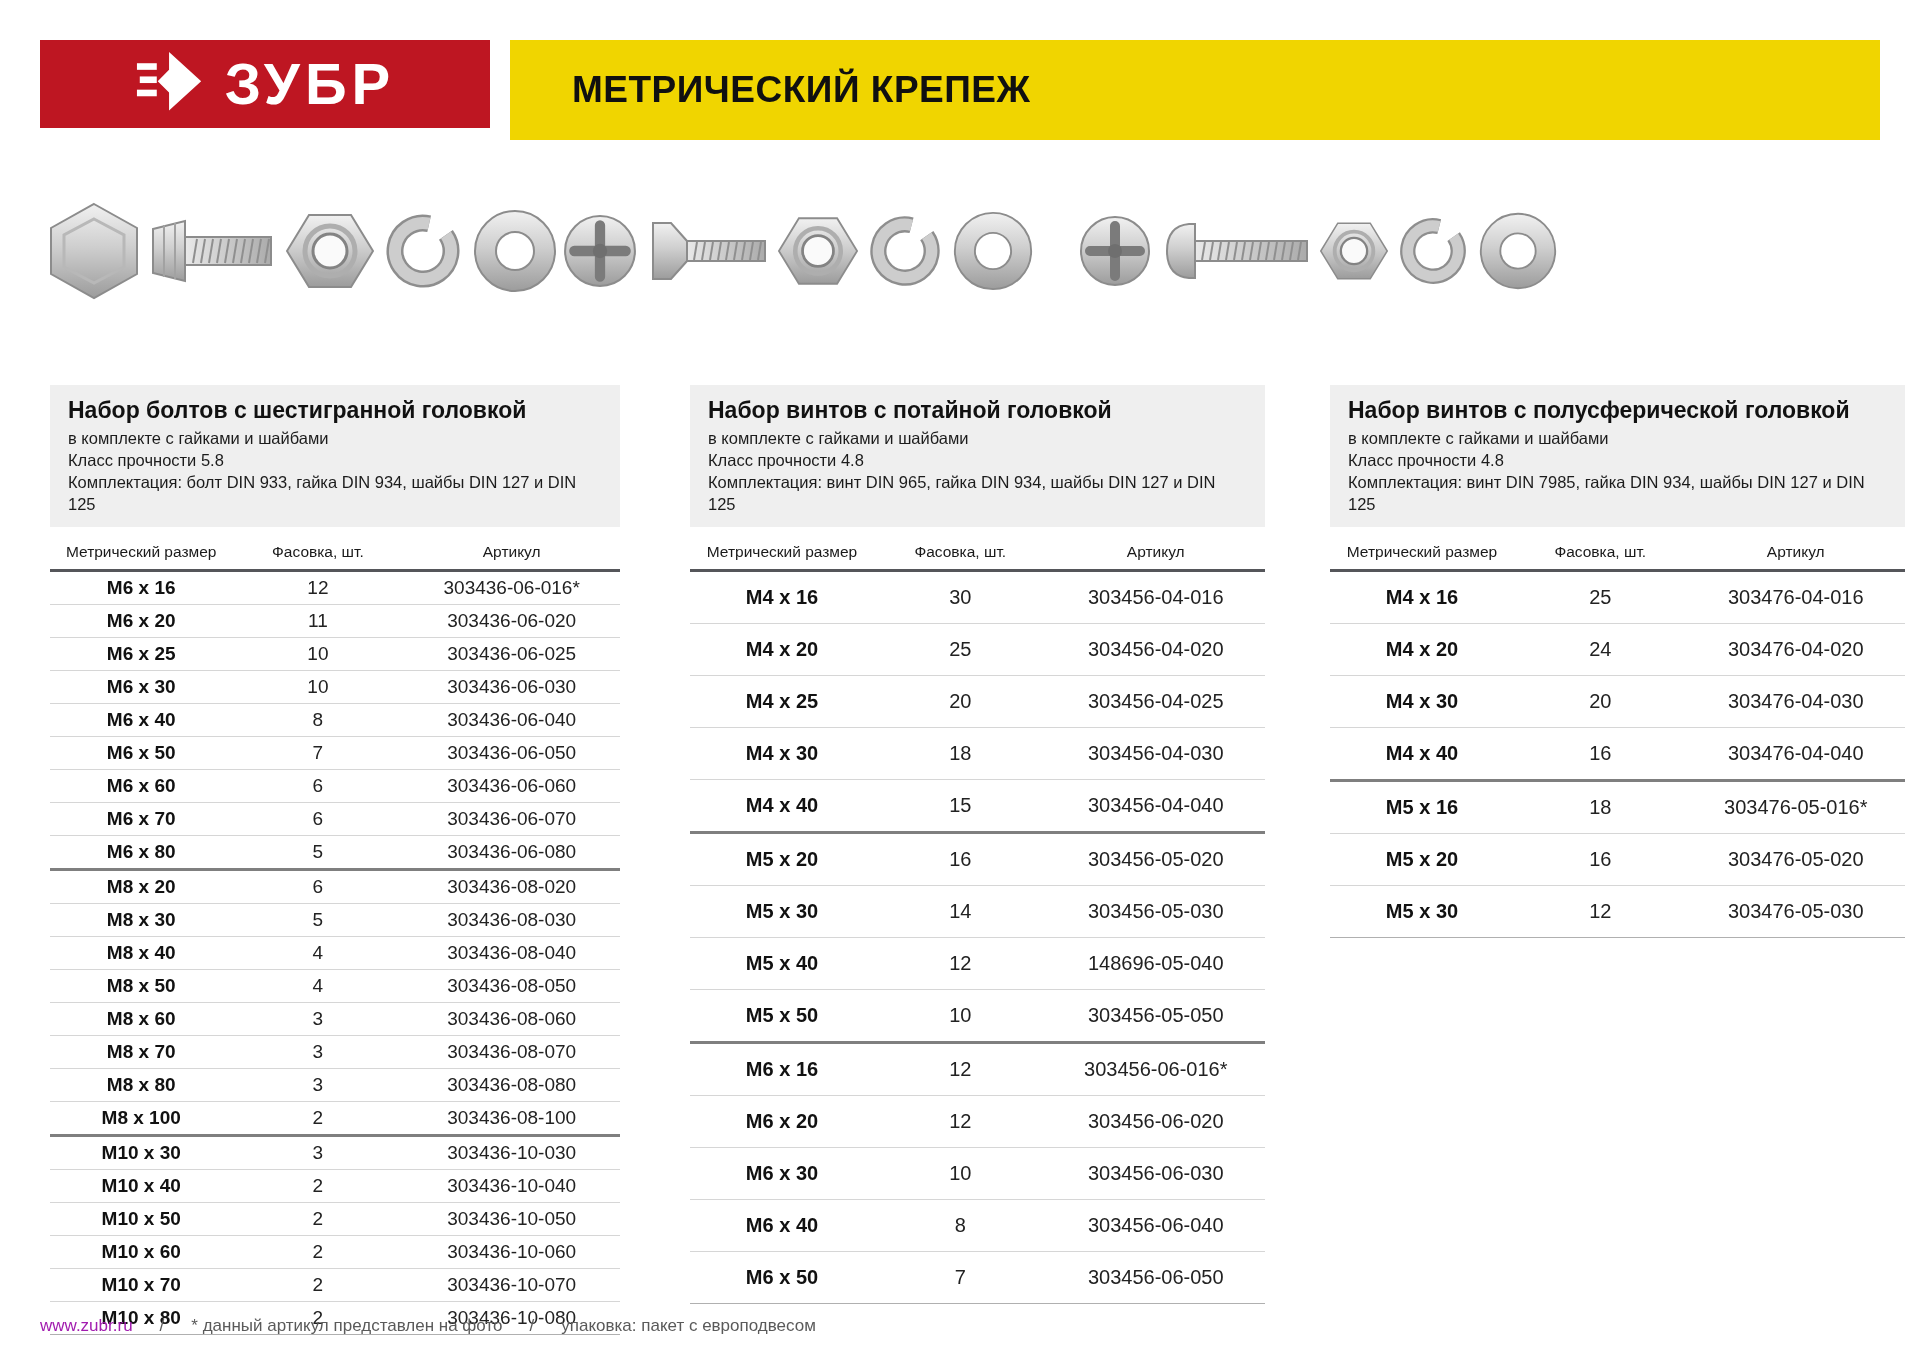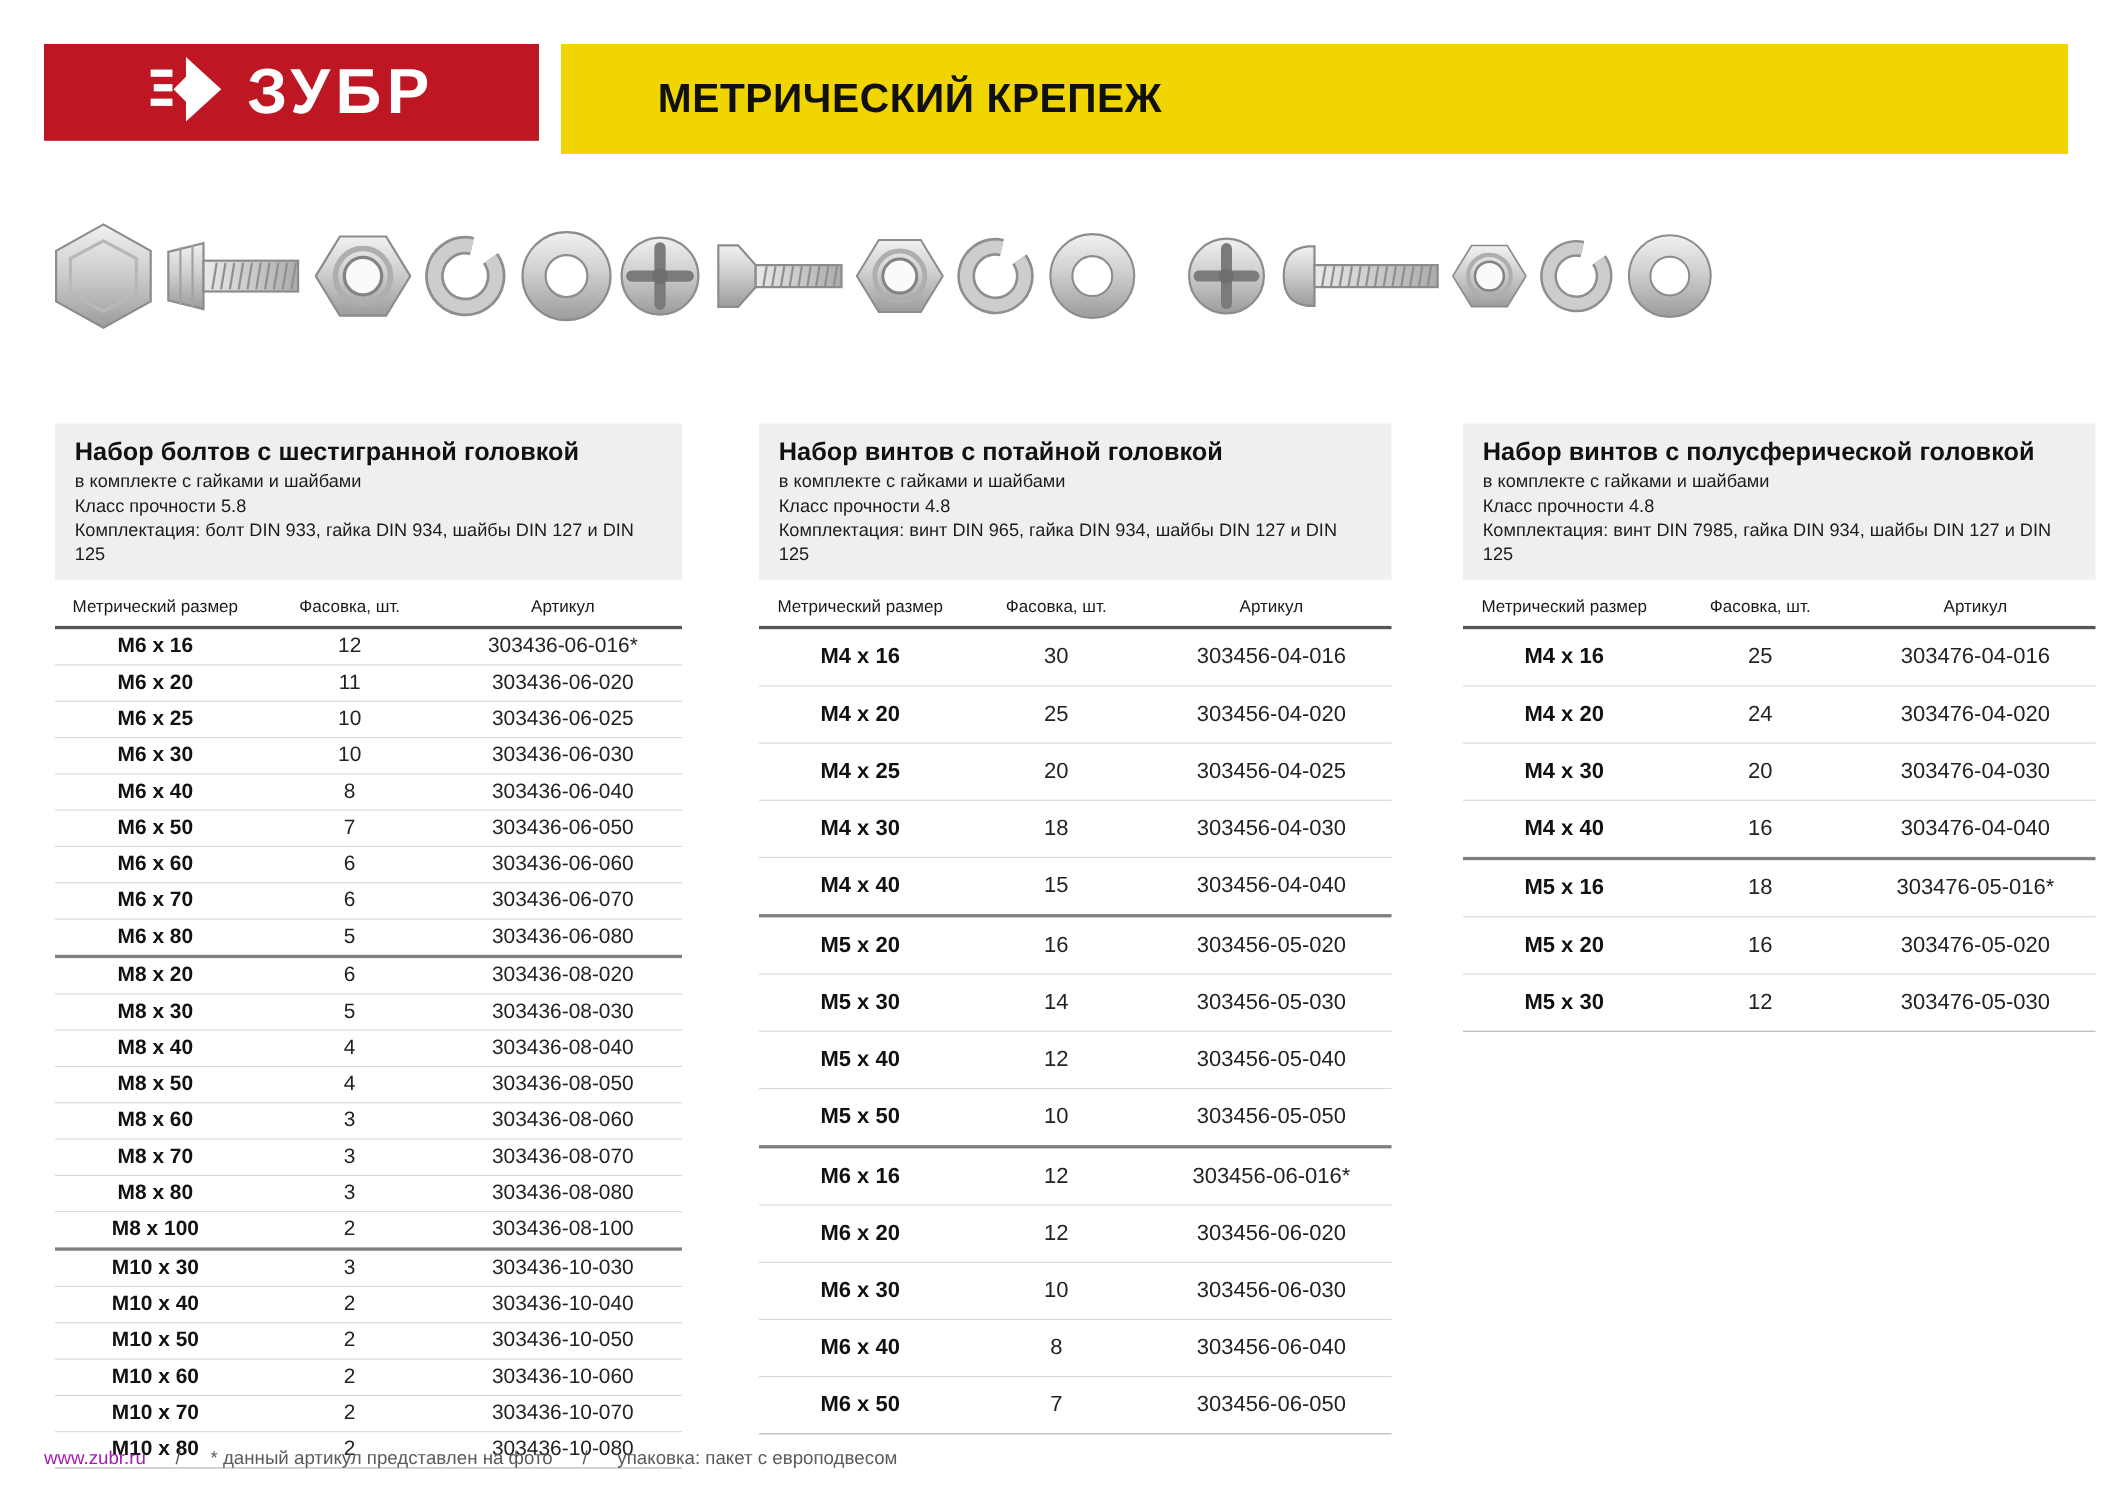--- a/index.html
+++ b/index.html
@@ -19,21 +19,21 @@
   
   .logo-box{
     position:absolute;left:40px;top:40px;width:450px;height:88px;
     background:var(--brand-red);
     display:flex;align-items:center;justify-content:center;gap:20px;
   }
   .logo-text{color:#fff;font-size:58px;font-weight:bold;letter-spacing:5px;line-height:1;}
   .banner{
     position:absolute;left:510px;top:40px;width:1370px;height:100px;
     background:var(--banner-yellow);
-    display:flex;align-items:center;box-sizing:border-box;padding-left:88px;
+    display:flex;align-items:center;box-sizing:border-box;padding-left:62px;
   }
   .banner-text{font-size:37px;font-weight:bold;color:#101010;letter-spacing:.5px;}
   
   .photos{position:absolute;top:190px;height:122px;display:flex;align-items:center;gap:9px;}
   #photos-1{left:48px;}
   #photos-2{left:562px;}
   #photos-3{left:1078px;}
   .photos svg{flex:none;}
   
   .cat-table{position:absolute;top:385px;width:570px;}
@@ -392,21 +392,21 @@
         <span class="c c3">303456-05-020</span>
       </div>
       <div class="row">
         <span class="c c1">М5 х 30</span>
         <span class="c c2">14</span>
         <span class="c c3">303456-05-030</span>
       </div>
       <div class="row">
         <span class="c c1">М5 х 40</span>
         <span class="c c2">12</span>
-        <span class="c c3">303456-05-040</span>
+        <span class="c c3">148696-05-040</span>
       </div>
       <div class="row group-end">
         <span class="c c1">М5 х 50</span>
         <span class="c c2">10</span>
         <span class="c c3">303456-05-050</span>
       </div>
       <div class="row">
         <span class="c c1">М6 х 16</span>
         <span class="c c2">12</span>
         <span class="c c3">303456-06-016*</span>

